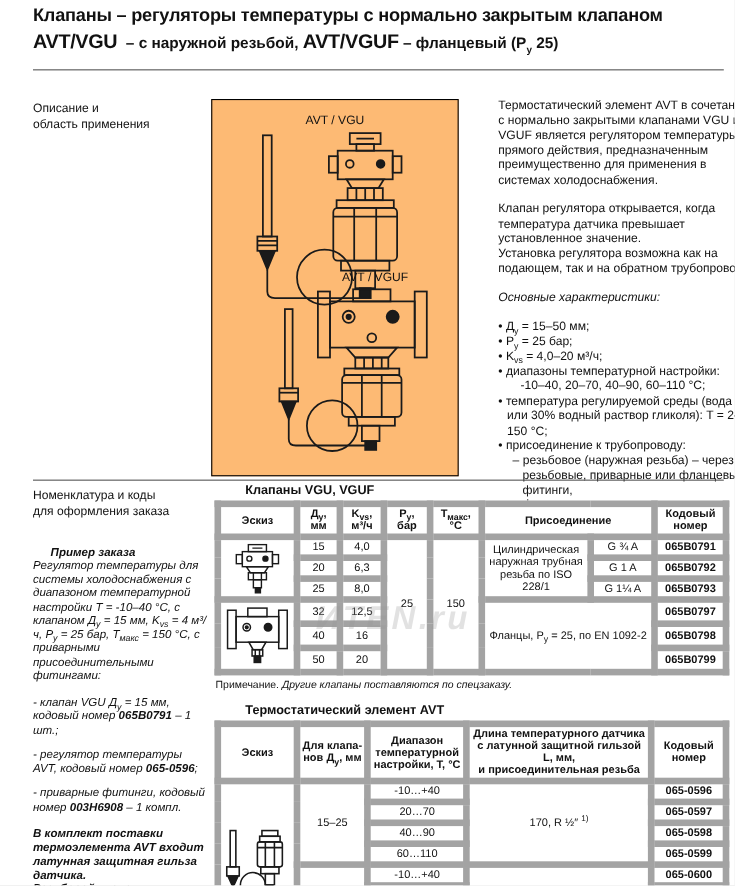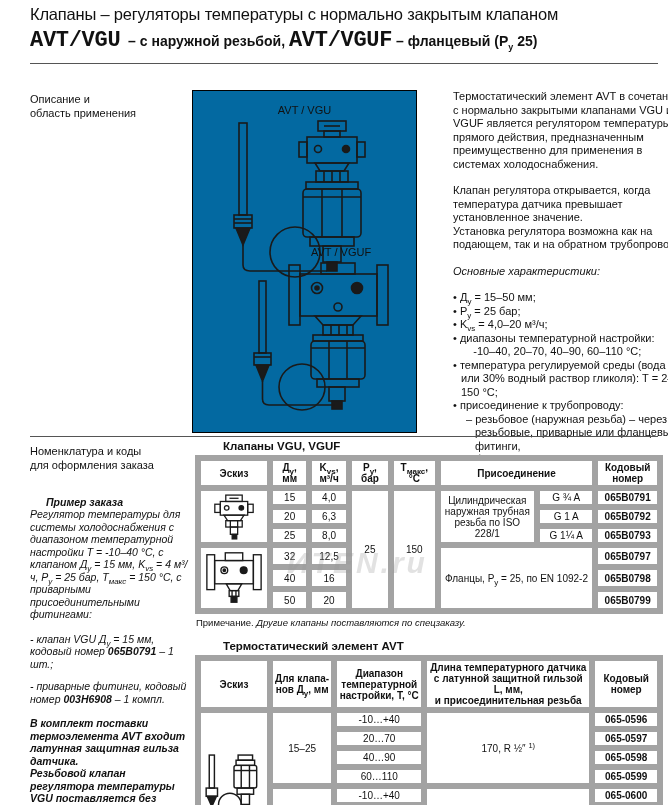--- a/index.html
+++ b/index.html
@@ -1,31 +1,31 @@
 <!DOCTYPE html>
 <html lang="ru"><head>
 <meta charset="utf-8">
 <style>
   html,body{margin:0;padding:0;background:#e8e8e8;}
   .page{position:relative;width:668px;height:805px;background:#ffffff;
         font-family:"Liberation Sans",sans-serif;color:#111;overflow:hidden;}
 
   
-  .title-line1{position:absolute;left:30px;top:5px;font-size:16.5px;font-weight:normal;letter-spacing:-0.2px;}
+  .title-line1{position:absolute;left:30px;top:5px;font-size:16.5px;font-weight:bold;letter-spacing:-0.2px;}
   .title-line2{position:absolute;left:30px;top:28px;font-size:14px;font-weight:bold;}
-  .title-line2 .m{font-size:22px;letter-spacing:-0.3px;font-family:Liberation Mono, monospace;}
+  .title-line2 .m{font-size:18px;letter-spacing:-0.3px;}
   .title-line2 sub{font-size:9px;}
   .rule{position:absolute;left:30px;right:10px;border-top:1px solid #555;}
   .rule-top{top:63px;}
   .rule-mid{top:436px;}
 
   
   .col-label{font-weight:normal;font-size:11px;line-height:14px;}
   .s1-label{position:absolute;left:30px;top:92px;width:150px;}
-  .diagram-box{position:absolute;left:192px;top:90px;width:223px;height:341px;border:1px solid #000;background:#0369a1;}
+  .diagram-box{position:absolute;left:192px;top:90px;width:223px;height:341px;border:1px solid #000;background:#fdba74;}
   .diag-label{position:absolute;font-size:11px;color:#111;}
   .diag-label-1{top:13px;left:0;width:100%;text-align:center;}
   .diag-label-2{top:155px;left:118px;}
   .svg-pos-1{position:absolute;left:10px;top:28px;}
   .svg-pos-2{position:absolute;left:6px;top:170px;}
 
   .desc-col{position:absolute;left:453px;top:90px;width:234px;font-size:11px;line-height:13.5px;}
   .desc-col p{margin:0 0 13px 0;}
   .chars-title{font-style:italic;margin:0 0 1px 0;}
   .chars{list-style:none;margin:0;padding:0;}
@@ -163,20 +163,21 @@
     </ul>
   </div>
 
   <div class="rule rule-mid"></div>
 
   <div class="left2">
     <div class="col-label">Номенклатура и коды<br>для оформления заказа</div>
     <p class="ex-title">Пример заказа</p>
     <p class="ital-text" style="margin-bottom:12px">Регулятор температуры для системы холодоснабжения с диапазоном температурной настройки T = -10–40 °C, с клапаном Д<sub>у</sub> = 15 мм, K<sub>vs</sub> = 4 м³/ч, P<sub>у</sub> = 25 бар, T<sub>макс</sub> = 150 °C, с приварными присоединительными фитингами:</p>
     <p class="ital-text">- клапан VGU Д<sub>у</sub> = 15 мм, кодовый номер <b>065B0791</b> – 1 шт.;</p>
+    <p class="ital-text">- регулятор температуры AVT, кодовый номер <b>065-0596</b>;</p>
     <p class="ital-text" style="margin-bottom:12px">- приварные фитинги, кодовый номер <b>003H6908</b> – 1 компл.</p>
     <p class="bold-ital">В комплект поставки термоэлемента AVT входит латунная защитная гильза датчика.</p>
     <p class="bold-ital">Резьбовой клапан регулятора температуры VGU поставляется без присоединительных фитингов, которые следует заказывать дополнительно.</p>
   </div>
 
   <div class="right2">
     <div class="watermark">ИTEN.ru</div>
 
     <div class="tbl-title">Клапаны VGU, VGUF</div>
 

